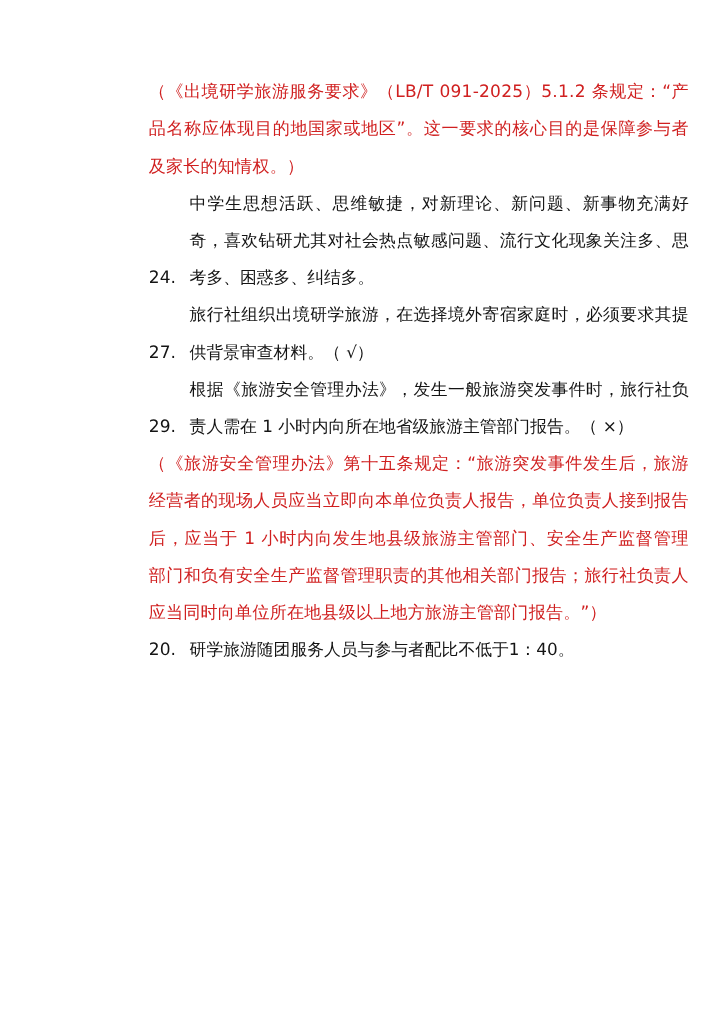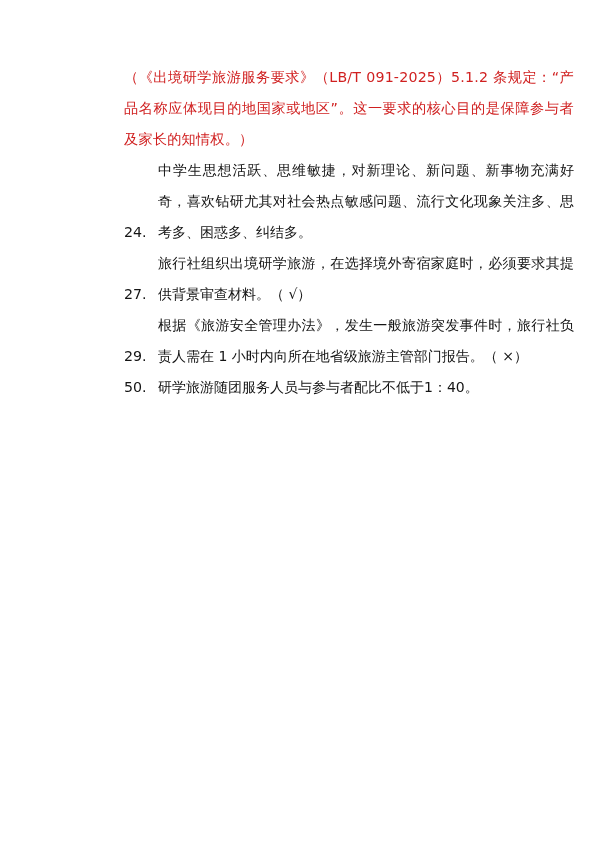--- a/index.html
+++ b/index.html
@@ -72,19 +72,20 @@
     <span class="num black">27.</span>
     <span class="body black">旅行社组织出境研学旅游，在选择境外寄宿家庭时，必须要求其提供背景审查材料。（ √）</span>
   </div>
 
 
   <div class="numbered">
     <span class="num black">29.</span>
     <span class="body black">根据《旅游安全管理办法》，发生一般旅游突发事件时，旅行社负责人需在 1 小时内向所在地省级旅游主管部门报告。（ ×）</span>
   </div>
 
+  <p class="para red">（《旅游安全管理办法》第十五条规定：“旅游突发事件发生后，旅游经营者的现场人员应当立即向本单位负责人报告，单位负责人接到报告后，应当于 1 小时内向发生地县级旅游主管部门、安全生产监督管理部门和负有安全生产监督管理职责的其他相关部门报告；旅行社负责人应当同时向单位所在地县级以上地方旅游主管部门报告。”）</p>
 
   <div class="numbered">
-    <span class="num black">50.</span>
+    <span class="num black">20.</span>
     <span class="body black">研学旅游随团服务人员与参与者配比不低于1：40。</span>
   </div>
 
 </div>
 
 </body></html>

